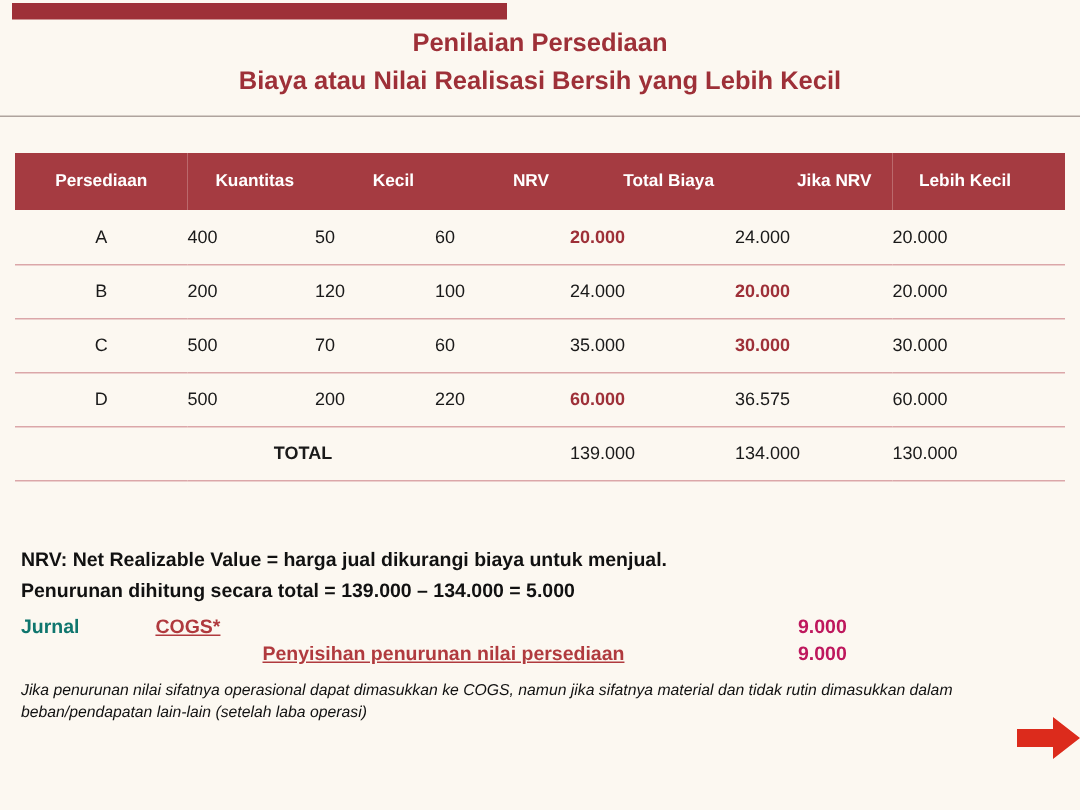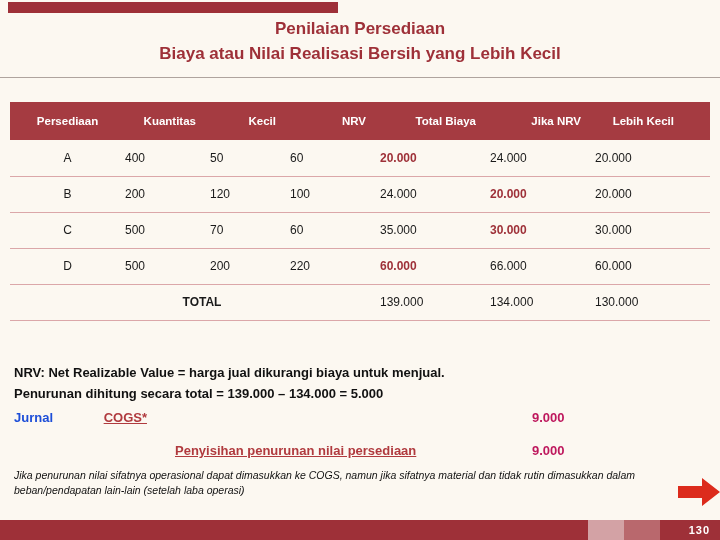--- a/index.html
+++ b/index.html
@@ -40,24 +40,24 @@
   .total-row td.total-label {
     text-align:center; padding-left:28px; font-weight:bold; font-size:12px;
   }
   
   .notes {
     position:absolute; left:14px; top:366px; width:692px;
     color:#111111; font-weight:bold; font-size:13px;
   }
   .note-line { line-height:14px; margin-bottom:7px; }
   .jurnal-line { position:relative; margin-top:10px; line-height:14px; }
-  .jurnal-label { display:inline-block; width:86px; color:#1d4ed8; }
+  .jurnal-label { display:inline-block; width:86px; color:#0f766e; }
   .red-text { color:#B03A3E;text-decoration:underline; }
   .amount { position:absolute; left:518px; top:0; color:#be185d; }
-  .penyisihan-line { position:relative; margin-top:19px; padding-left:161px; line-height:14px; }
+  .penyisihan-line { position:relative; margin-top:4px; padding-left:161px; line-height:14px; }
   .footnote {
     margin-top:10px; width:655px; font-size:10.5px; line-height:15px;
     font-style:italic; font-weight:normal; color:#111111;
   }
   
   .arrow { position:absolute; right:0; top:477px; width:42px; height:30px; }
   
   .footer {
     position:absolute; left:0; bottom:0; width:720px; height:20px;
     background:#9E3038;
@@ -133,21 +133,21 @@
             <td>35.000</td>
             <td class="hl">30.000</td>
             <td>30.000</td>
           </tr>
           <tr>
             <td class="first">D</td>
             <td>500</td>
             <td>200</td>
             <td>220</td>
             <td class="hl">60.000</td>
-            <td>66.000</td>
+            <td>36.575</td>
             <td>60.000</td>
           </tr>
         </tbody>
       <tfoot>
         <tr class="total-row">
           <td class="total-label" colspan="4">TOTAL</td>
           <td>139.000</td>
           <td>134.000</td>
           <td>130.000</td>
         </tr>
@@ -170,19 +170,14 @@
       <span class="amount">9.000</span>
     </div>
 
     <div class="footnote">Jika penurunan nilai sifatnya operasional dapat dimasukkan ke COGS, namun jika sifatnya material dan tidak rutin dimasukkan dalam beban/pendapatan lain-lain (setelah laba operasi)</div>
   </div>
 
   <svg class="arrow" viewBox="0 0 42 30">
     <polygon points="0,9 24,9 24,1 42,15 24,29 24,21 0,21" fill="#DC2B1C"></polygon>
   </svg>
 
-  <div class="footer">
-    <div class="seg seg1"></div>
-    <div class="seg seg2"></div>
-    <div class="page-num">130</div>
-  </div>
 
 </div>
 
 </body></html>

